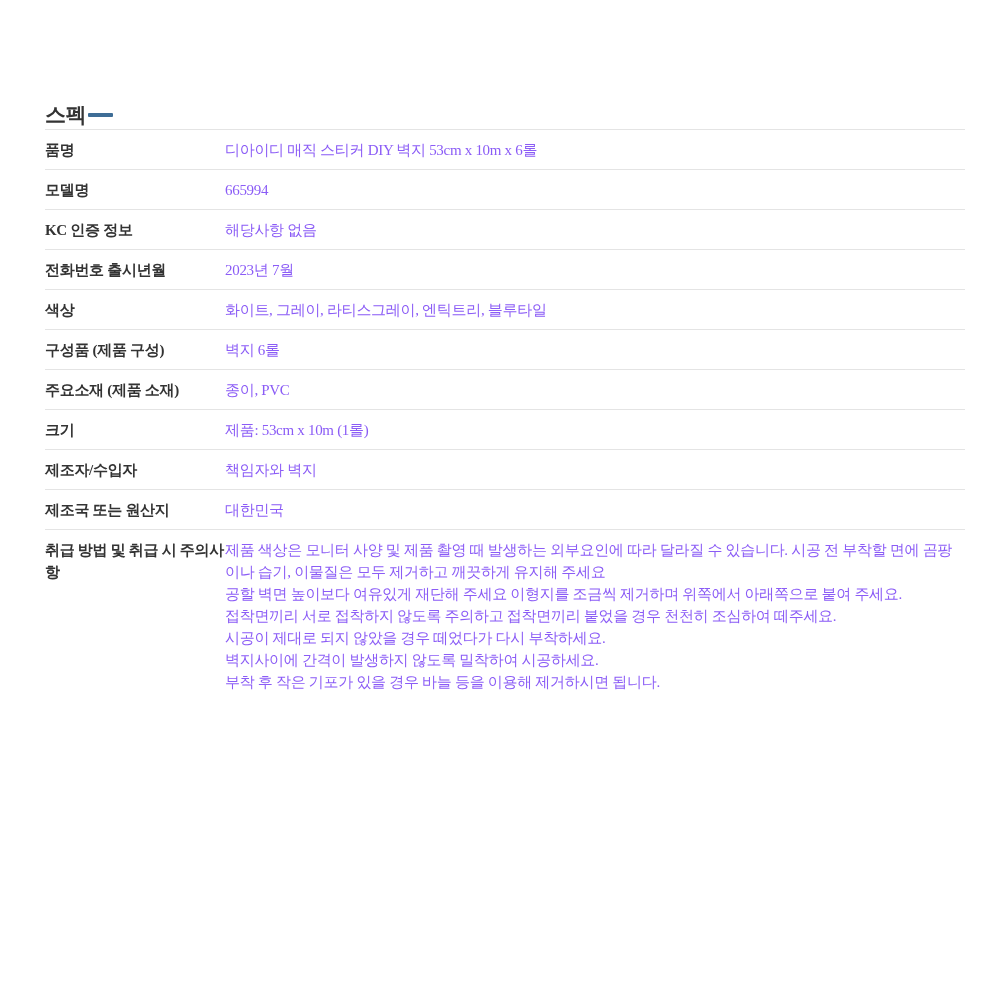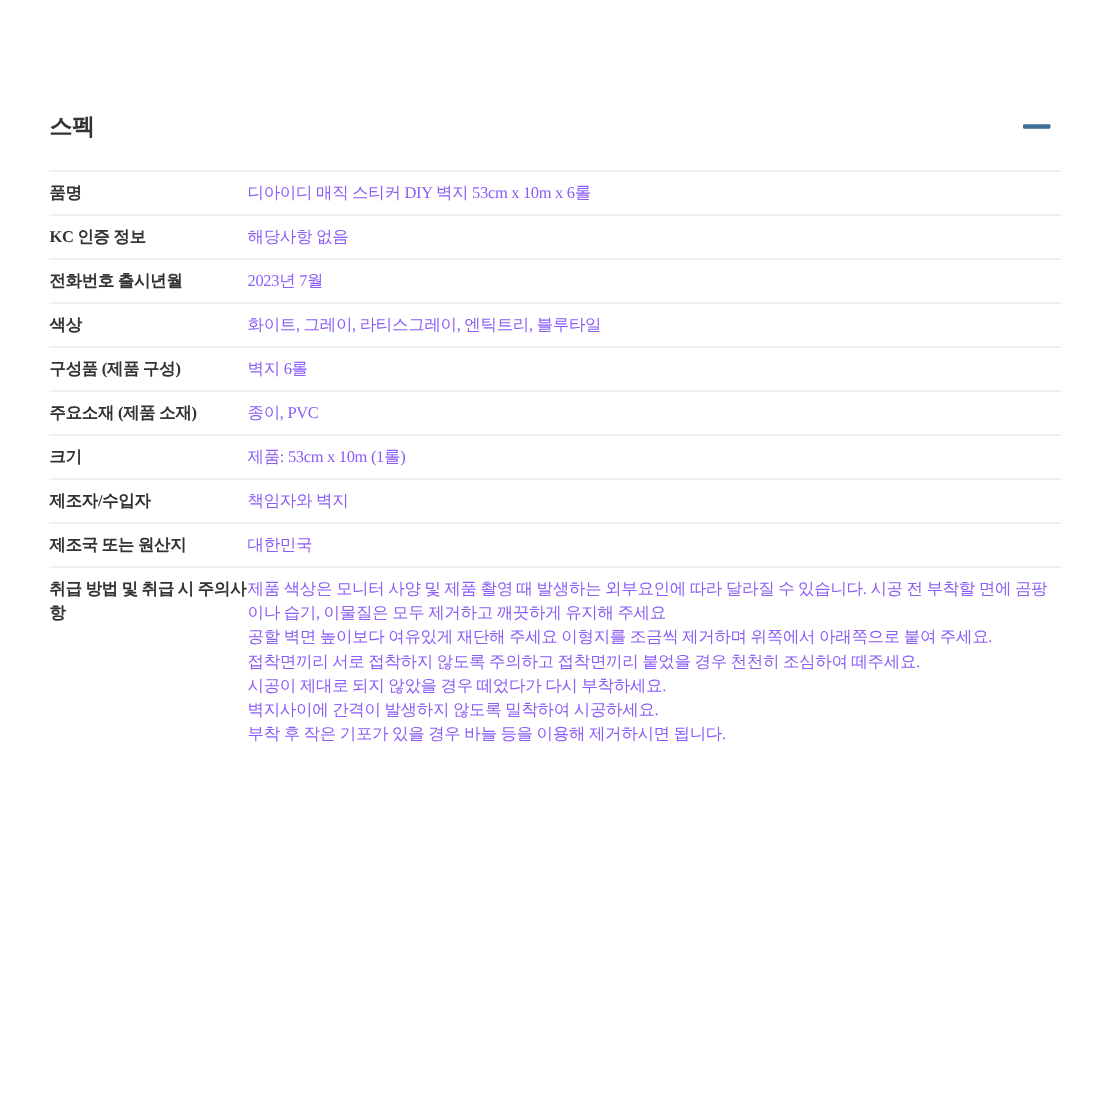--- a/index.html
+++ b/index.html
@@ -17,23 +17,22 @@
     background: #ffffff;
   }
   .container {
     margin: 0 35px 0 45px;
     padding-top: 101px;
     width: 920px;
   }
   .section-header {
     display: flex;
     align-items: center;
-    justify-content: space-between;
+    justify-content: flex-start;
     padding-right: 8px;
-    margin-bottom: 26px;
     font-family: Liberation Mono, monospace;
   }
   .section-title {
     font-size: 21px;
     font-weight: bold;
     color: #333333;
     letter-spacing: -0.5px;
   }
   .collapse-btn {
     background: none;
@@ -89,20 +88,24 @@
         <span class="minus-bar" style="background: rgb(62, 109, 150);"></span>
       </button>
     </div>
 
     <div class="spec-table">
         <div class="spec-row" style="border-top-color: rgb(228, 228, 228);">
           <div class="spec-label">품명</div>
           <div class="spec-value">디아이디 매직 스티커 DIY 벽지 53cm x 10m x 6롤</div>
         </div>
         <div class="spec-row" style="border-top-color: rgb(228, 228, 228);">
+          <div class="spec-label">모델명</div>
+          <div class="spec-value">665994</div>
+        </div>
+        <div class="spec-row" style="border-top-color: rgb(228, 228, 228);">
           <div class="spec-label">KC 인증 정보</div>
           <div class="spec-value">해당사항 없음</div>
         </div>
         <div class="spec-row" style="border-top-color: rgb(228, 228, 228);">
           <div class="spec-label">전화번호 출시년월</div>
           <div class="spec-value">2023년 7월</div>
         </div>
         <div class="spec-row" style="border-top-color: rgb(228, 228, 228);">
           <div class="spec-label">색상</div>
           <div class="spec-value">화이트, 그레이, 라티스그레이, 엔틱트리, 블루타일</div>

